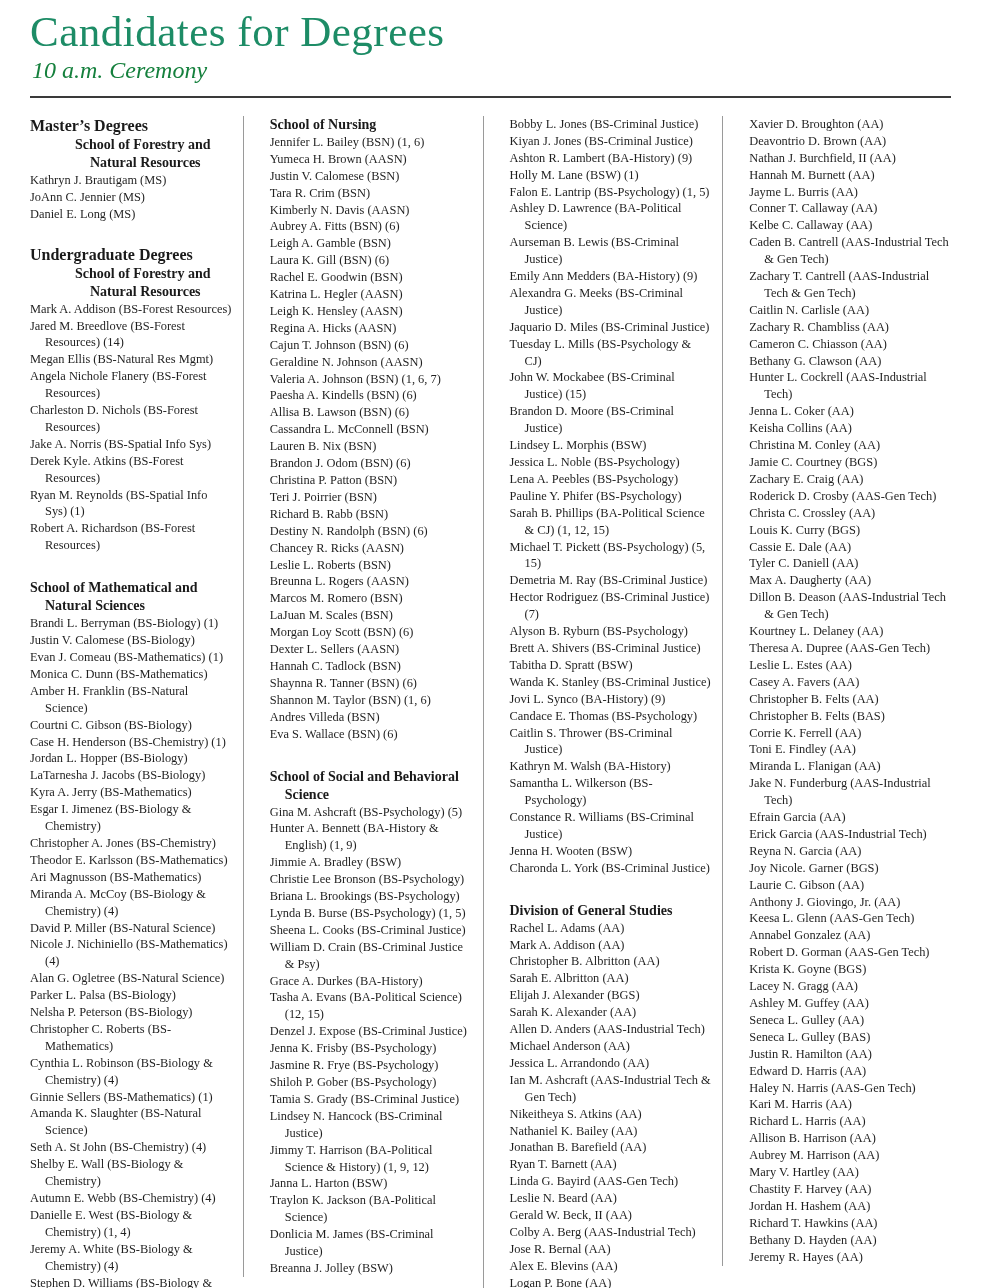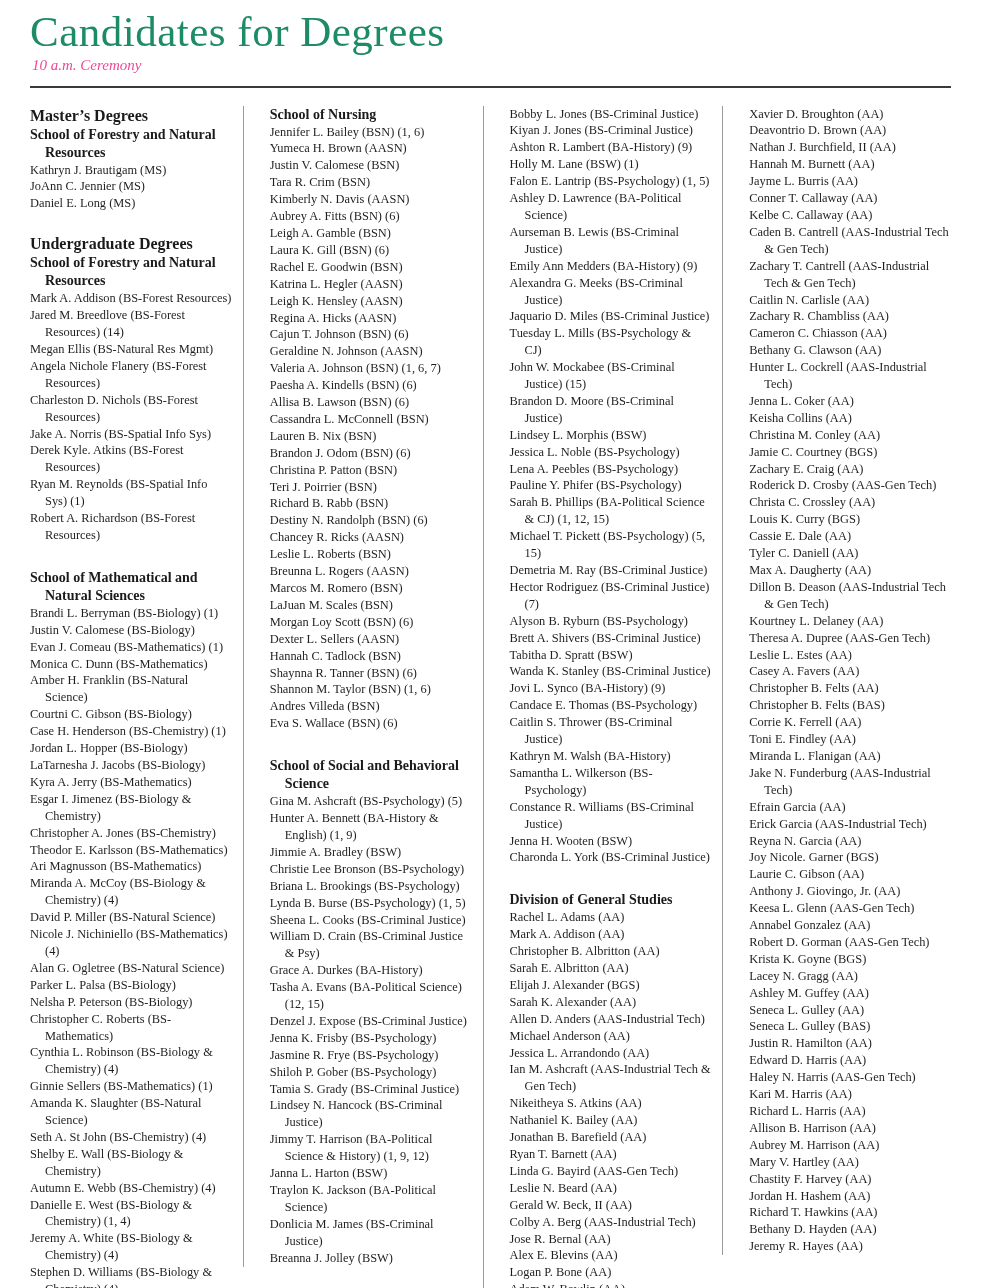--- a/index.html
+++ b/index.html
@@ -1,27 +1,27 @@
 <!DOCTYPE html>
 <html><head>
 <meta charset="utf-8">
 <style>
   html,body{margin:0;padding:0;background:#ffffff;}
   body{width:983px;height:1288px;font-family:"Liberation Serif","DejaVu Serif",serif;color:#1a1a1a;overflow:hidden;}
   .page{padding:8px 32px 0 30px;}
   .title{font-size:43px;line-height:1.1;font-weight:400;letter-spacing:.5px;margin:0;}
-  .subtitle{font-size:15px;font-style:italic;color:#ec4899;margin:2px 0 0 2px;line-height:1.15;}
+  .subtitle{font-size:24px;font-style:italic;color:#15803d;margin:2px 0 0 2px;line-height:1.15;}
   .rule{border:none;border-top:2.5px solid #3a3a3a;margin:11px 0 0 0;}
   .cols{display:flex;margin-top:18px;align-items:flex-start;}
   .col{flex:1 1 0;min-width:0;padding-right:11px;}
   .col + .col{border-left:1px solid #9a9a9a;padding-left:26px;}
   .col:last-child{padding-right:0;}
   .h1{font-size:16px;font-weight:bold;line-height:19px;margin-top:22px;}
   .h2{font-size:14px;font-weight:bold;line-height:18px;margin-top:25px;padding-left:15px;text-indent:-15px;}
-  .h1 + .h2{margin-top:1px;}
+  .h1 + .h2{margin-top:1px;margin-left:45px;}
   .col > :first-child{margin-top:0 !important;}
   .n{font-size:12.4px;line-height:16.9px;padding-left:15px;text-indent:-15px;color:#1f1f1f;}
 </style>
 </head>
 <body>
 
 <div class="page">
   <div>
     <h1 class="title" style="color: rgb(29, 140, 102);">Candidates for Degrees</h1>
     <div class="subtitle">10 a.m. Ceremony</div>

